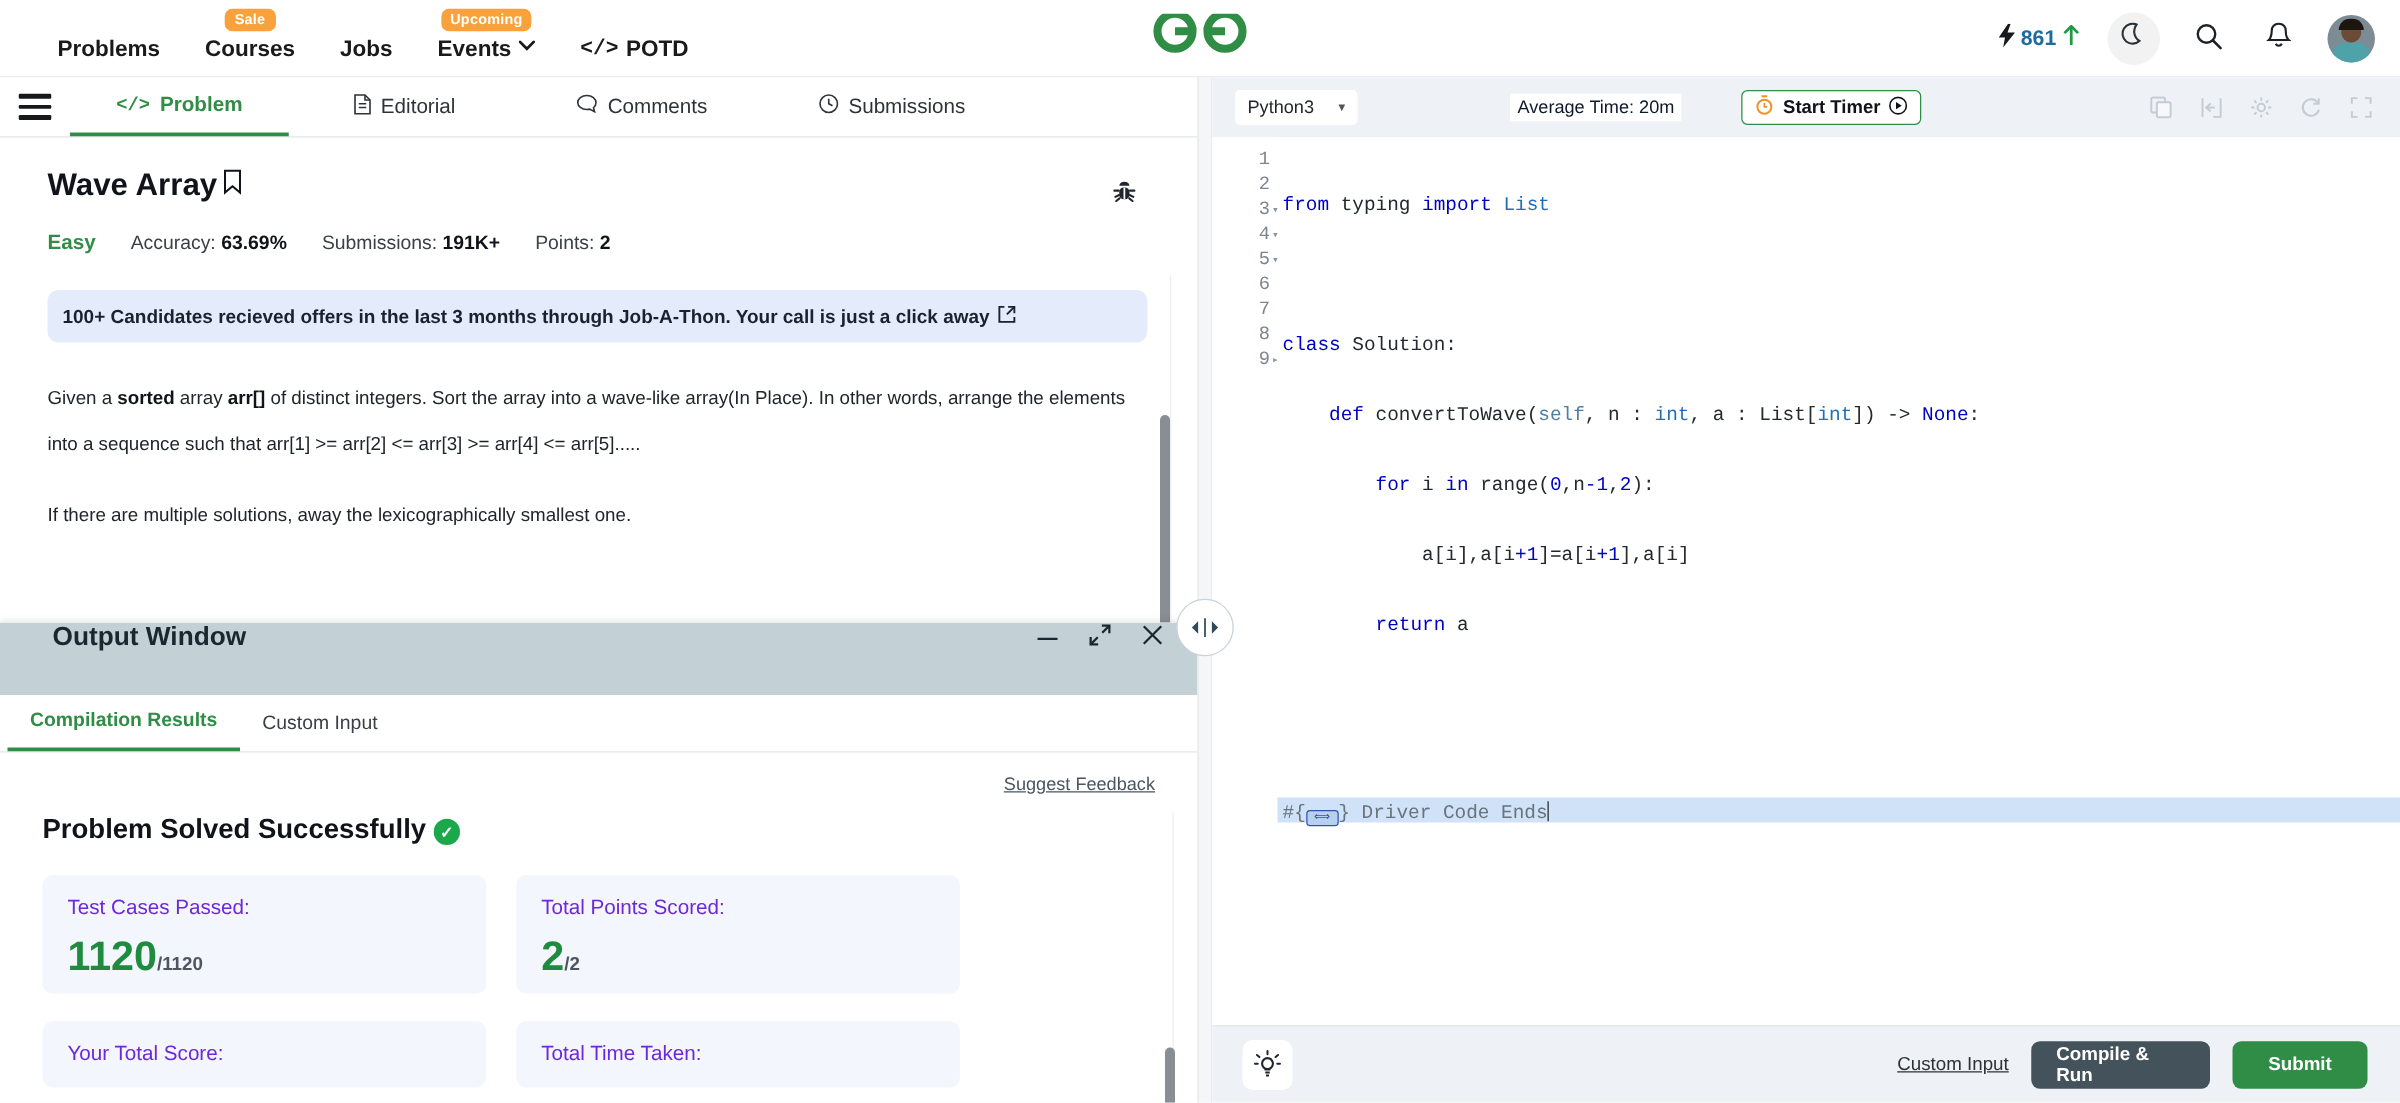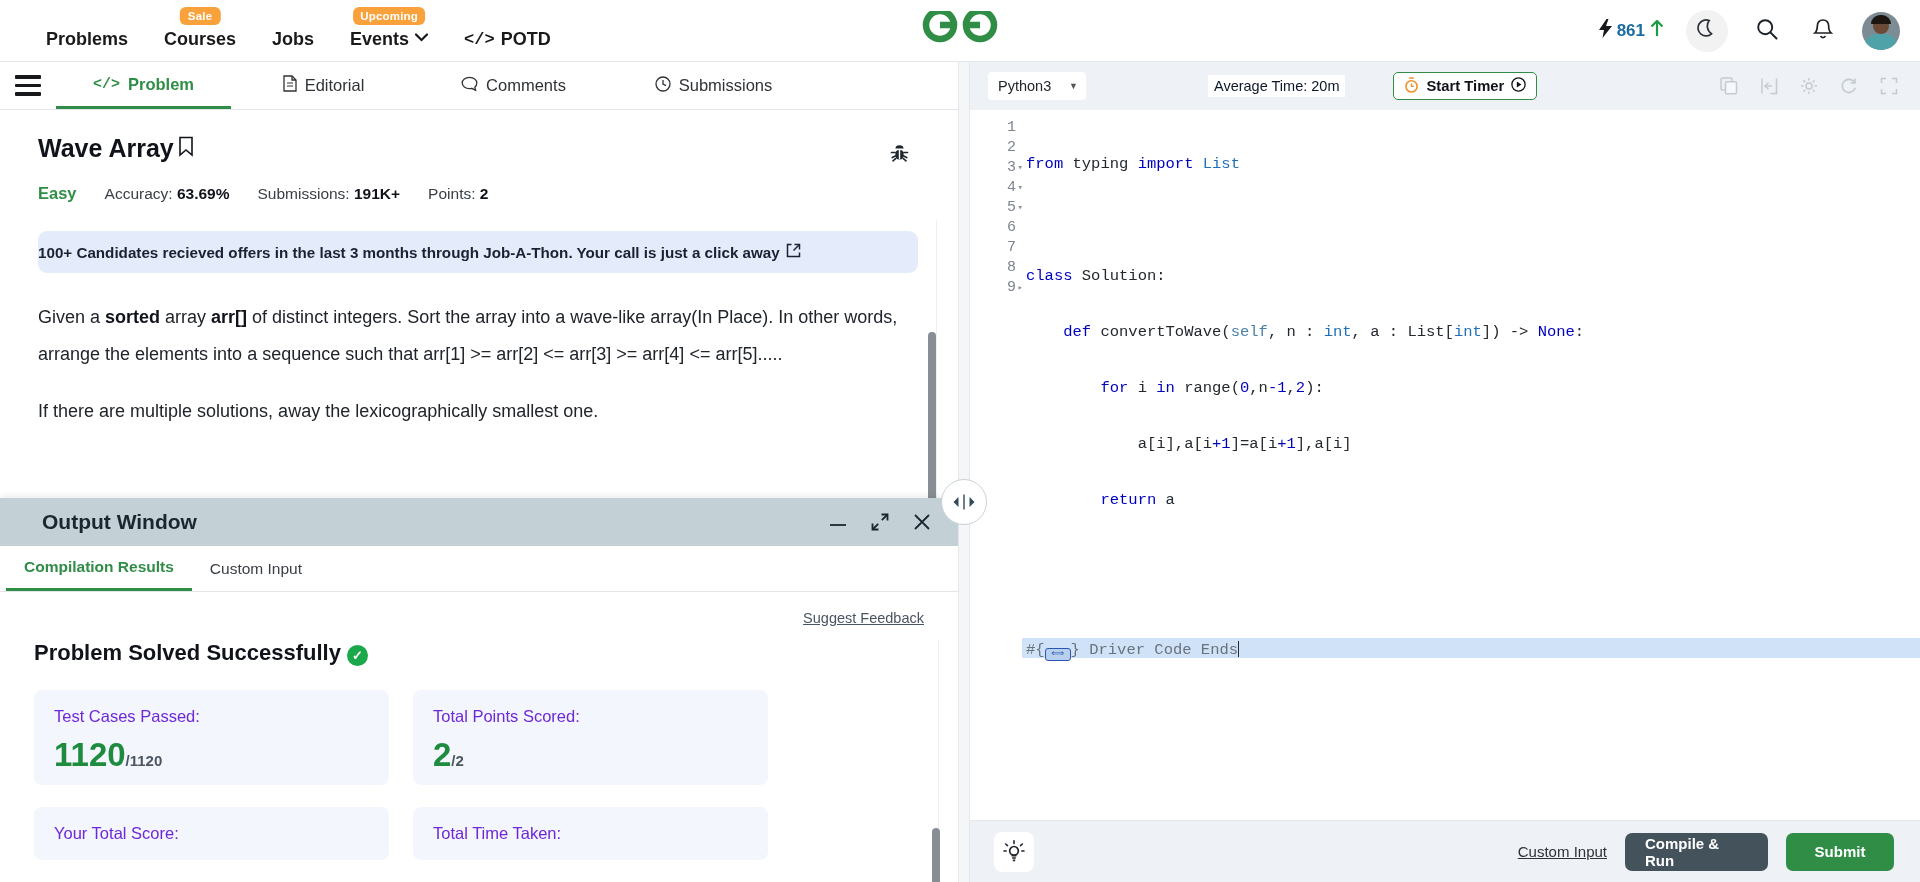--- a/index.html
+++ b/index.html
@@ -80,26 +80,26 @@
   #ptitle { font-size: 25px; font-weight: bold; color: #10141a; display:flex; align-items:flex-start; gap:4px; }
   #bookmark-icon { display: inline-block; }
   #bug-icon { margin-top: 8px; margin-right: 10px; cursor: pointer; }
 
   #pmeta { display: flex; align-items: center; gap: 28px; margin-top: 16px; font-size: 15.5px; color: #3a4046; }
   #pmeta .easy { color: #2f8d46; font-weight: bold; font-size: 16.5px; }
   #pmeta b { color: #10141a; }
 
   #banner {
     margin-top: 28px; background: #e4ecfb; border-radius: 9px;
-    height: 42px; display: flex; align-items: center; padding: 0 0;
+    height: 42px; display: flex; align-items: center; padding: 0 12px;
     font-size: 15.2px; font-weight: bold; color: #1a2230; gap: 6px; cursor: pointer;
     max-width: 880px;
   }
 
-  #pdesc { margin-top: 26px; font-size: 18px; line-height: 37px; color: #20252b; max-width: 880px; }
+  #pdesc { margin-top: 26px; font-size: 15px; line-height: 37px; color: #20252b; max-width: 880px; }
   #pdesc p { margin-bottom: 20px; }
   #pdesc b { font-weight: bold; color: #10141a; }
 
   
   #left-scroll {
     position: absolute; right: 12px; top: 112px; width: 8px; height: 420px;
     background: #888e94; border-radius: 4px;
   }
   #left-scroll-track {
     position: absolute; right: 10px; top: 110px; width: 12px; height: 770px;
@@ -107,21 +107,21 @@
   }
 
   
   #output-window {
     position: absolute; left: 0; top: 498px; width: 958px; height: 384px;
     background: #fff; border-top-right-radius: 10px;
     box-shadow: 0 -2px 6px rgba(0,0,0,.08);
     overflow: hidden;
   }
   #ow-header {
-    height: 48px; background: #c3d1d6; display: flex; align-items: center;
+    height: 58px; background: #c3d1d6; display: flex; align-items: flex-start;
     padding: 0 0 0 42px; justify-content: space-between;
   }
   #ow-title { font-size: 21px; font-weight: bold; color: #1a2730; }
   #ow-actions { display: flex; align-items: center; gap: 22px; padding-right: 26px; }
   .ow-btn { cursor: pointer; display: flex; align-items: center; justify-content: center; }
 
   #ow-tabs { height: 46px; display: flex; align-items: center; gap: 0; padding-left: 6px; border-bottom: 1px solid #e2e5e9; }
   .ow-tab { font-size: 15.5px; color: #3a4046; padding: 0 18px; height: 45px; display: flex; align-items: center; cursor: pointer; white-space: nowrap; }
   .ow-tab.active { color: #2f8d46; font-weight: bold; border-bottom: 3px solid #2f8d46; }
 

